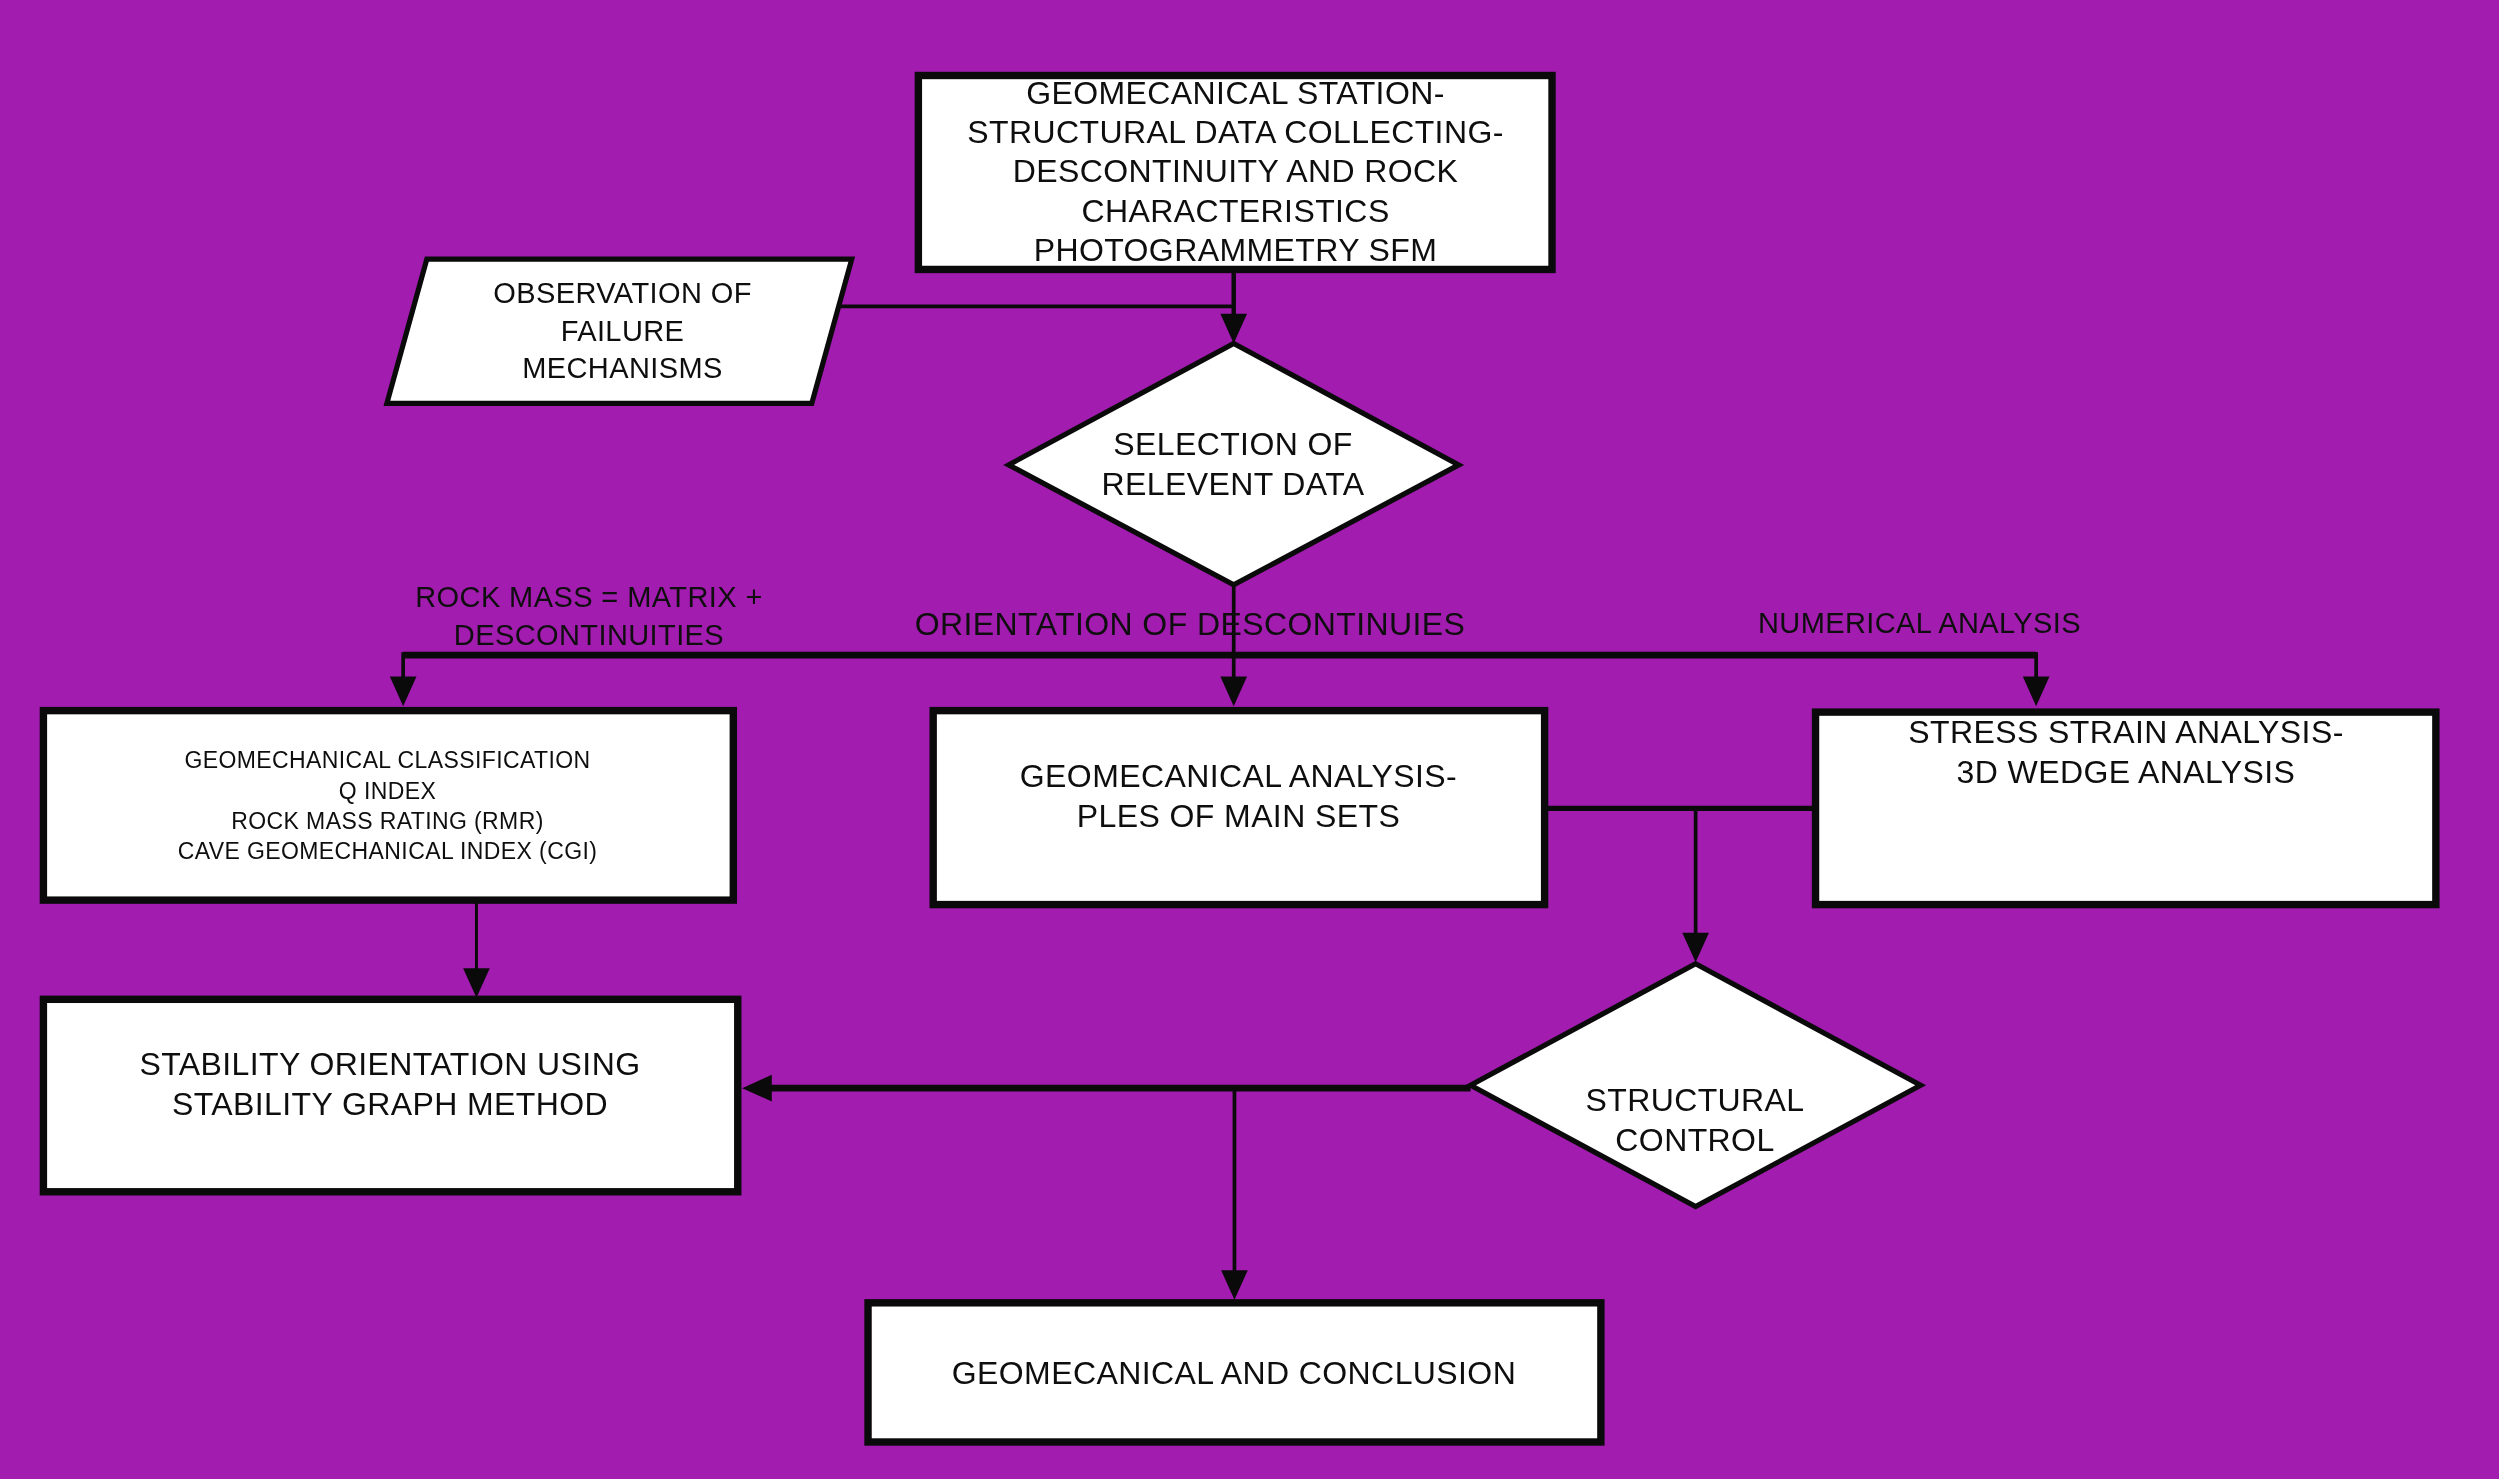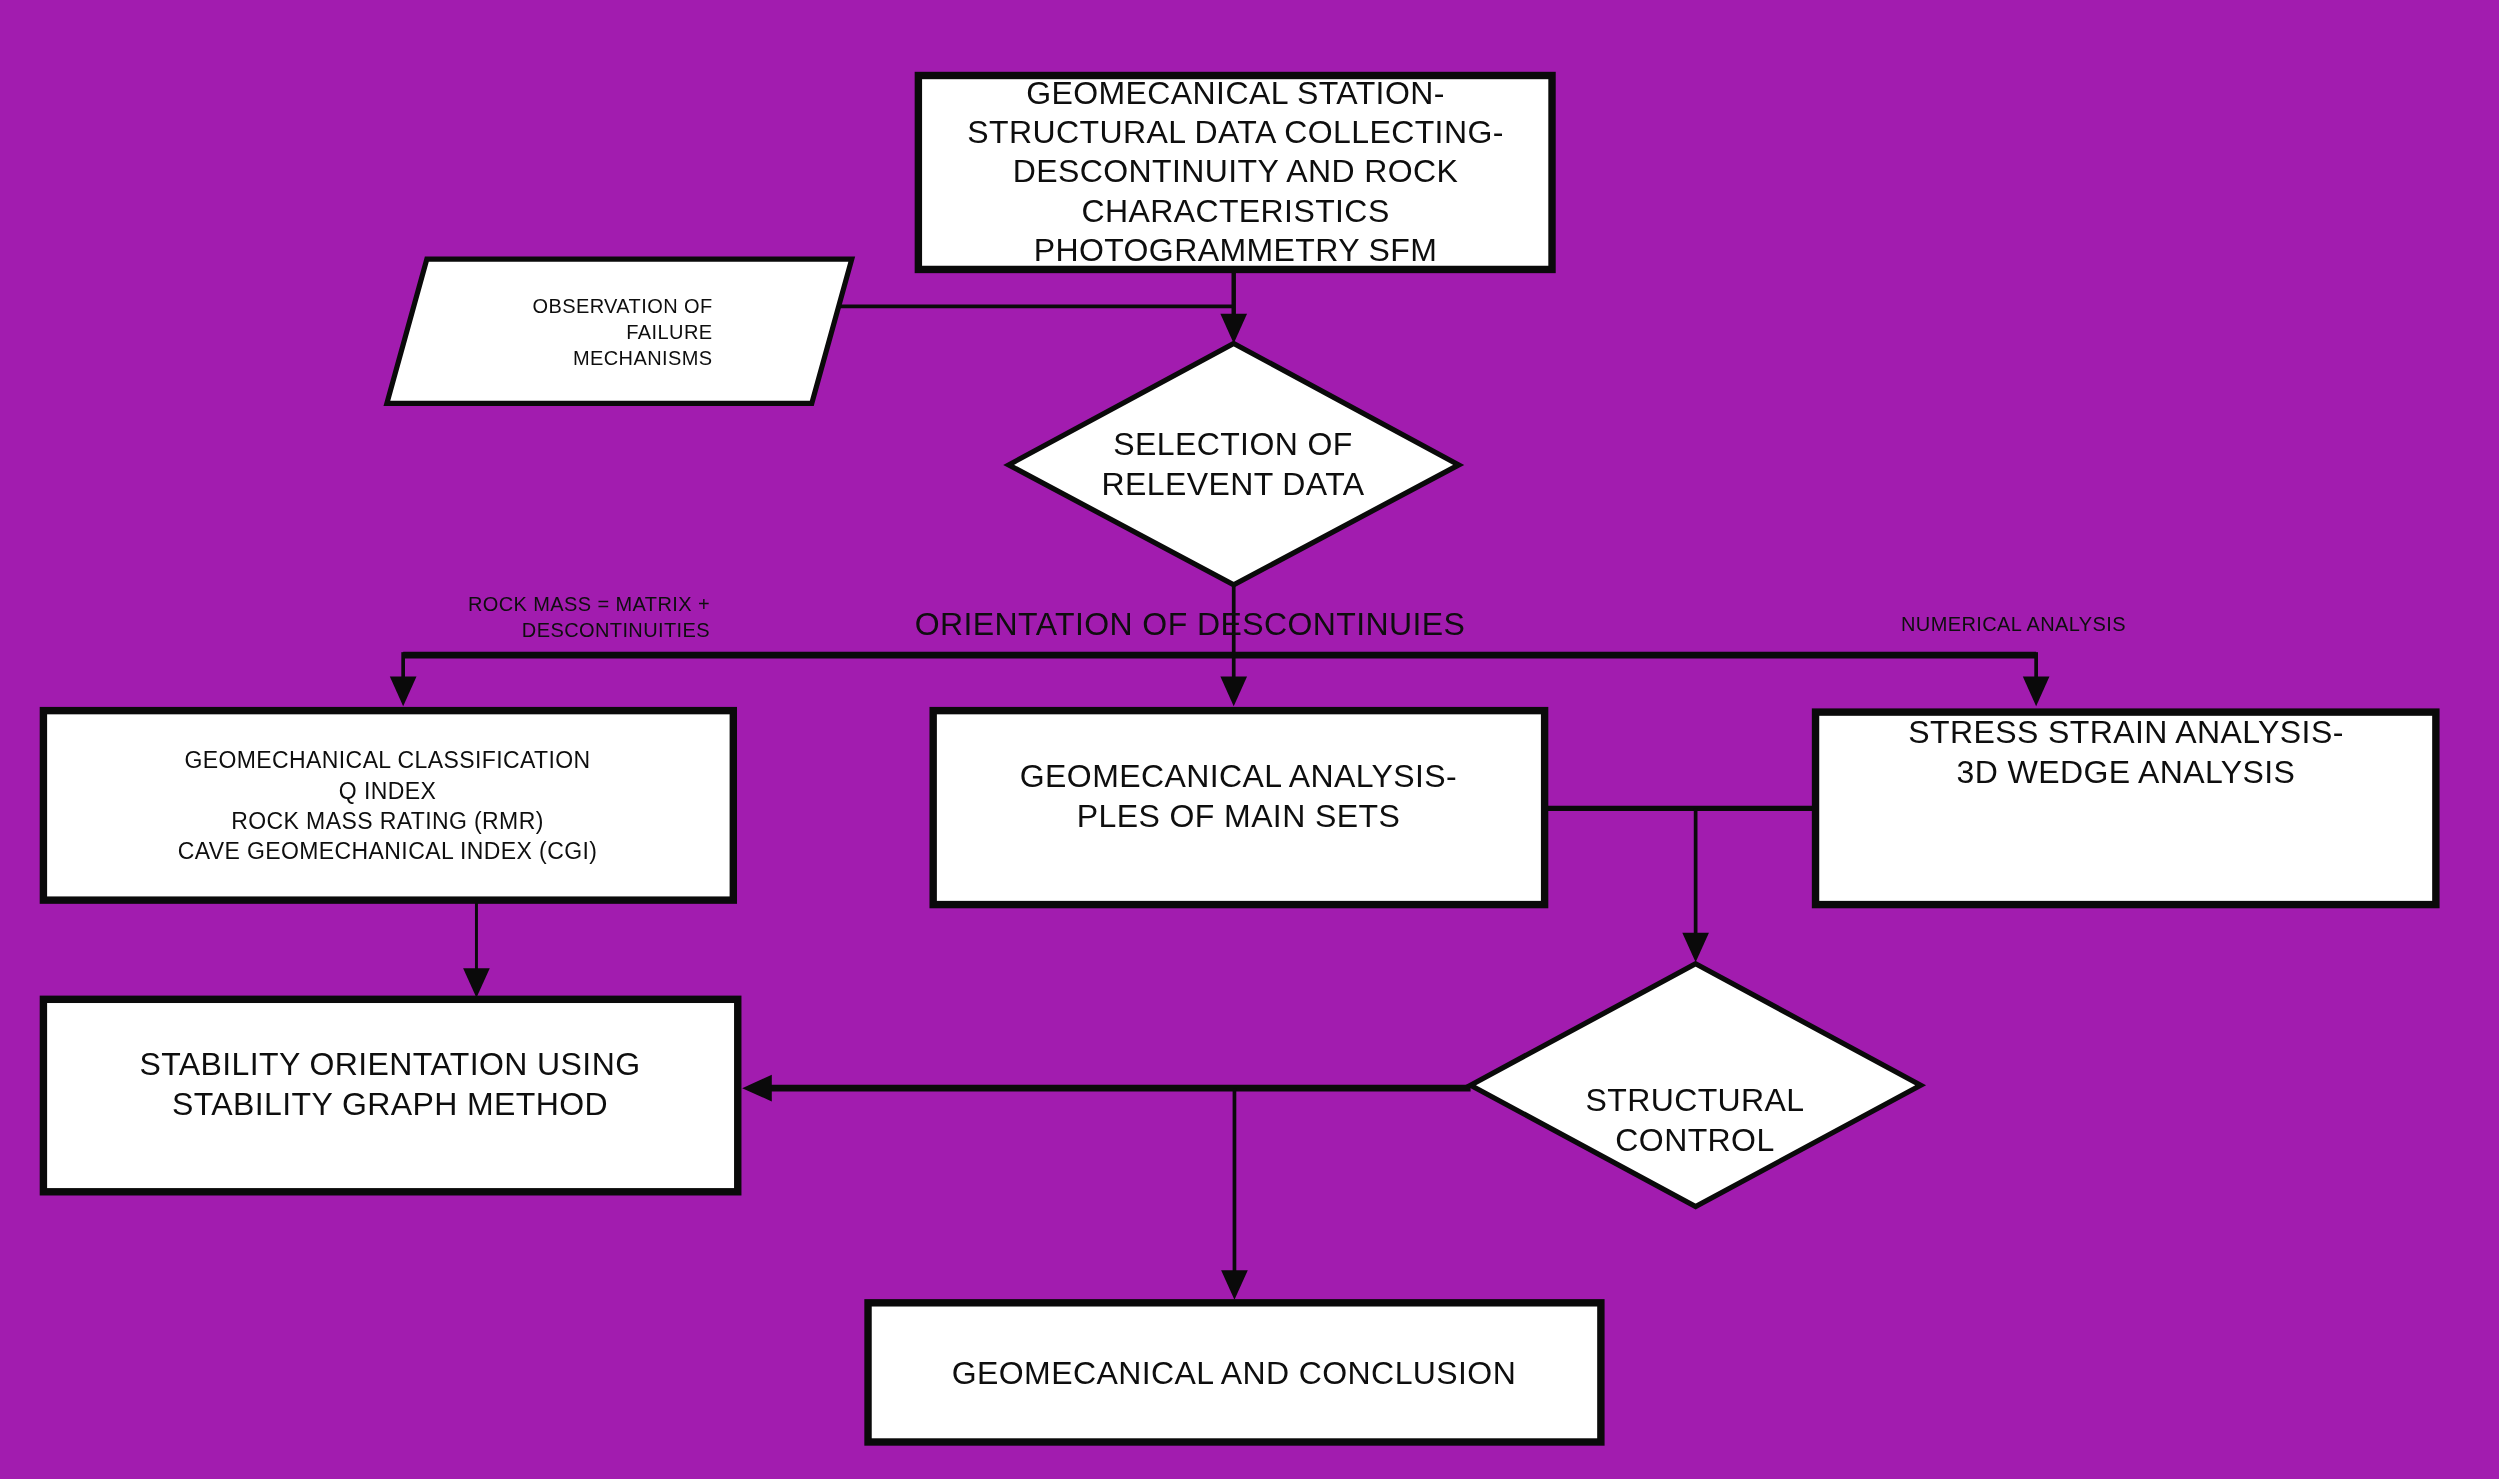--- a/index.html
+++ b/index.html
@@ -18,21 +18,21 @@
     display: flex;
     align-items: center;
     justify-content: center;
     text-align: center;
     white-space: pre-line;
     font-size: 32px;
     line-height: 1.25;
     letter-spacing: 0.4px;
     pointer-events: none;
   }
-  .caption { font-size: 20px; line-height: 1.3; text-align: right; }
+  .caption { font-size: 29px; line-height: 1.3; }
   line, polyline { stroke: #0a0a0a; fill: none; }
   .shape { stroke: #0a0a0a; fill: #ffffff; }
   .ah { fill: #0a0a0a; stroke: none; }
 </style>
 </head>
 <body>
 
 <div id="stage">
 
   <svg id="shapes" viewBox="0 0 3376 1998" xmlns="http://www.w3.org/2000/svg">
@@ -80,21 +80,21 @@
 MECHANISMS</div>
 
   <div class="node-label" style="left:1008px; top:347px; width:450px; height:234px;">SELECTION OF
 RELEVENT DATA</div>
 
   <div class="node-label caption" style="left:352px; top:561px; width:474px; height:111px;">ROCK MASS = MATRIX +
 DESCONTINUITIES</div>
 
   <div class="node-label" style="left:820px; top:598px; width:740px; height:52px;">ORIENTATION OF DESCONTINUIES</div>
 
-  <div class="node-label caption" style="left:1762px; top:598px; width:503px; height:52px;">NUMERICAL ANALYSIS</div>
+  <div class="node-label caption" style="left:1668px; top:598px; width:503px; height:52px;">NUMERICAL ANALYSIS</div>
 
   <div class="node-label" style="left:50px; top:717px; width:675px; height:178px; font-size:23px; line-height:1.32;">GEOMECHANICAL CLASSIFICATION
 Q INDEX
 ROCK MASS RATING (RMR)
 CAVE GEOMECHANICAL INDEX (CGI)</div>
 
   <div class="node-label" style="left:940px; top:717px; width:597px; height:158px;">GEOMECANICAL ANALYSIS-
 PLES OF MAIN SETS</div>
 
   <div class="node-label" style="left:1823px; top:676px; width:606px; height:151px;">STRESS STRAIN ANALYSIS-

